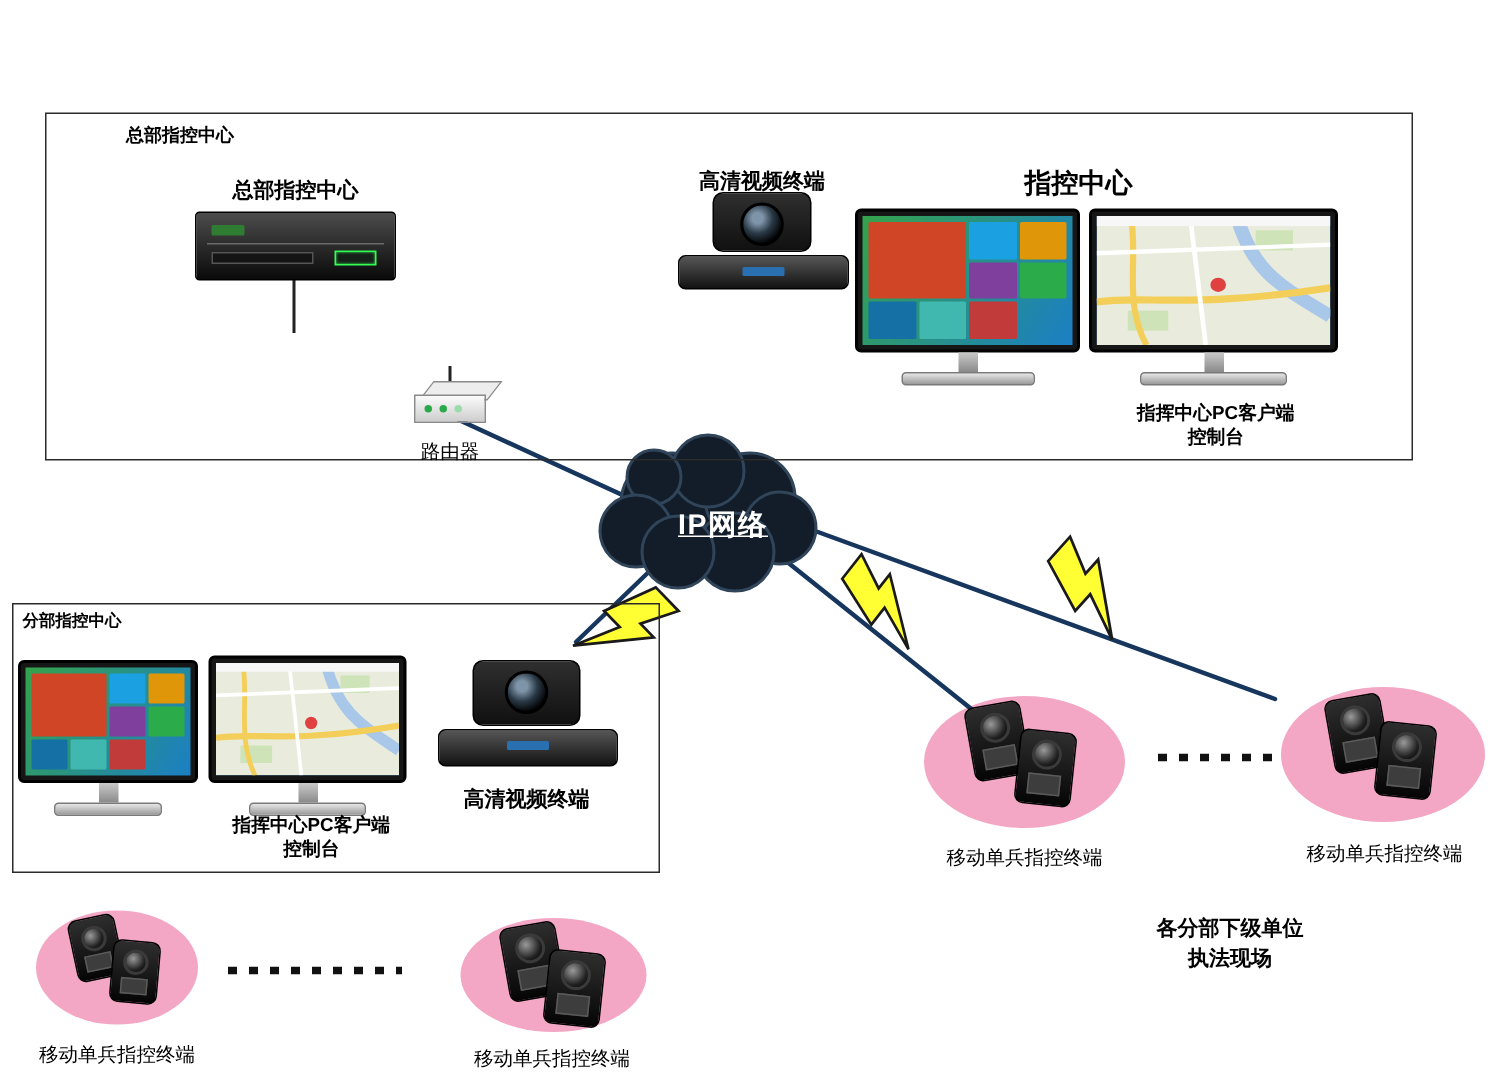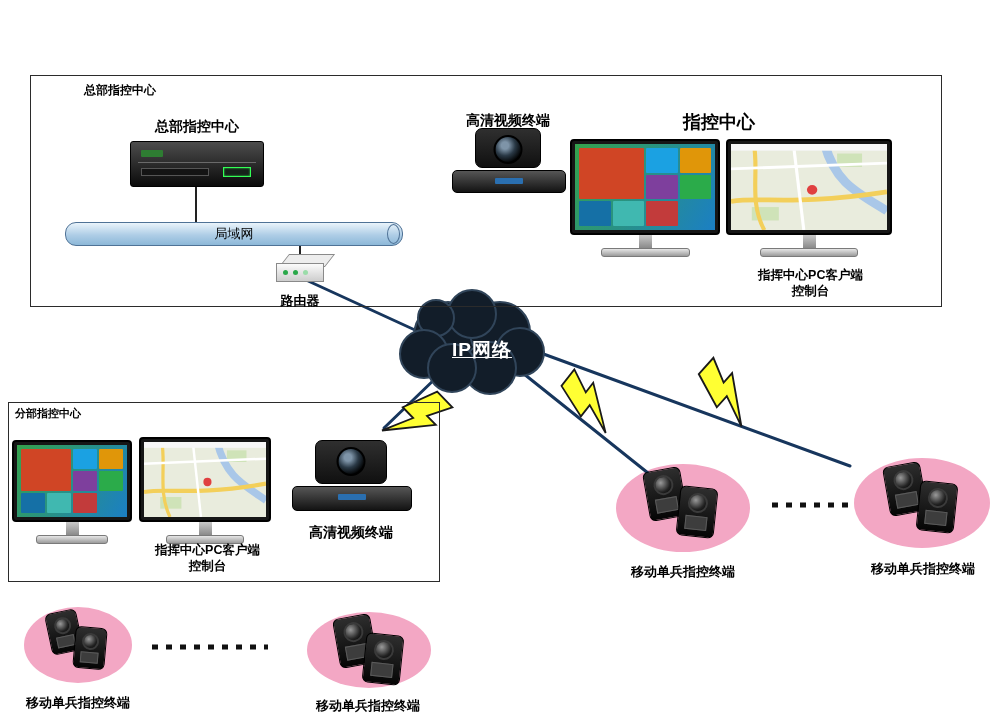--- a/index.html
+++ b/index.html
@@ -1,18 +1,18 @@
 <!DOCTYPE html>
 <html><head>
 <meta charset="utf-8">
 <style>
   html,body{margin:0;padding:0;background:#fff;}
   .stage{position:relative;width:995px;height:715px;background:#fff;overflow:hidden;
          font-family:"Liberation Sans","DejaVu Sans",sans-serif;color:#000;}
-  .lbl{position:absolute;white-space:nowrap;font-weight:bold;}
+  .lbl{position:absolute;white-space:nowrap;}
   .b{font-weight:bold;}
   .ctr{text-align:center;}
   svg.layer{position:absolute;left:0;top:0;z-index:1;}
   .box{position:absolute;border:1px solid #2b2b2b;background:transparent;z-index:2;}
   .dev{position:absolute;z-index:3;}
   .txt{z-index:4;}
 
   
   .lan{position:absolute;left:65px;top:222px;width:336px;height:22px;z-index:3;
        background:linear-gradient(#eaf4fb,#aecde6 55%,#8db8d8);
@@ -133,23 +133,20 @@
   <div class="lbl txt b ctr" style="left:133px;top:118px;width:128px;font-size:14px;">总部指控中心</div>
 
   <div class="dev server" style="left:130px;top:141px;">
     <div class="srv-line" style="top:20px;"></div>
     <div class="srv-slot"></div>
     <div class="srv-lcd"></div>
     <div class="srv-logo"></div>
   </div>
   <div class="vline" style="left:195px;top:185px;height:37px;"></div>
 
-  <div class="lan">
-    <span>局域网</span>
-  </div>
   <div class="vline" style="left:299px;top:244px;height:12px;"></div>
 
   <div class="dev router" style="left:276px;top:254px;">
     <div class="r-top"></div>
     <div class="r-front"></div>
   </div>
   <div class="lbl txt ctr" style="left:270px;top:292px;width:60px;font-size:13px;">路由器</div>
 
   <div class="lbl txt b ctr" style="left:452px;top:112px;width:112px;font-size:14px;">高清视频终端</div>
   <div class="dev" style="left:452px;top:128px;width:112px;">
@@ -256,20 +253,24 @@
   <div class="lbl txt b ctr" style="left:292px;top:524px;width:118px;font-size:14px;">高清视频终端</div>
 
   <div class="bc" style="left:646px;top:469px;transform:rotate(-10deg);"></div>
   <div class="bc" style="left:678px;top:487px;transform:rotate(6deg);"></div>
   <div class="lbl txt ctr" style="left:613px;top:563px;width:140px;font-size:13px;">移动单兵指控终端</div>
 
   <div class="bc" style="left:886px;top:464px;transform:rotate(-10deg);"></div>
   <div class="bc" style="left:918px;top:482px;transform:rotate(6deg);"></div>
   <div class="lbl txt ctr" style="left:853px;top:560px;width:140px;font-size:13px;">移动单兵指控终端</div>
 
+  <div class="lbl txt b ctr" style="left:740px;top:608px;width:160px;font-size:14px;line-height:20px;white-space:normal;">
+    <span>各分部下级单位</span><br>
+    <span>执法现场</span>
+  </div>
 
   <div class="bc sm" style="left:48px;top:611px;transform:rotate(-12deg);"></div>
   <div class="bc sm" style="left:74px;top:627px;transform:rotate(5deg);"></div>
   <div class="lbl txt ctr" style="left:8px;top:694px;width:140px;font-size:13px;">移动单兵指控终端</div>
 
   <div class="bc" style="left:336px;top:616px;transform:rotate(-10deg);"></div>
   <div class="bc" style="left:364px;top:634px;transform:rotate(6deg);"></div>
   <div class="lbl txt ctr" style="left:298px;top:697px;width:140px;font-size:13px;">移动单兵指控终端</div>
 
 </div>

